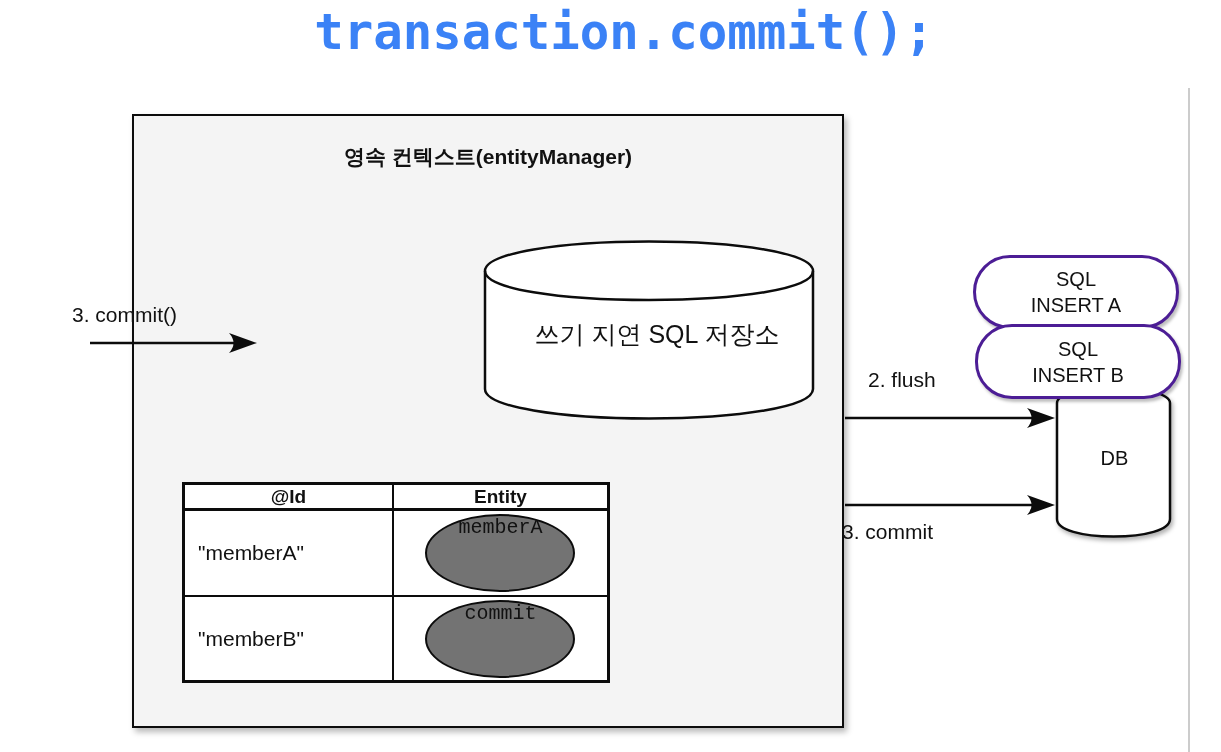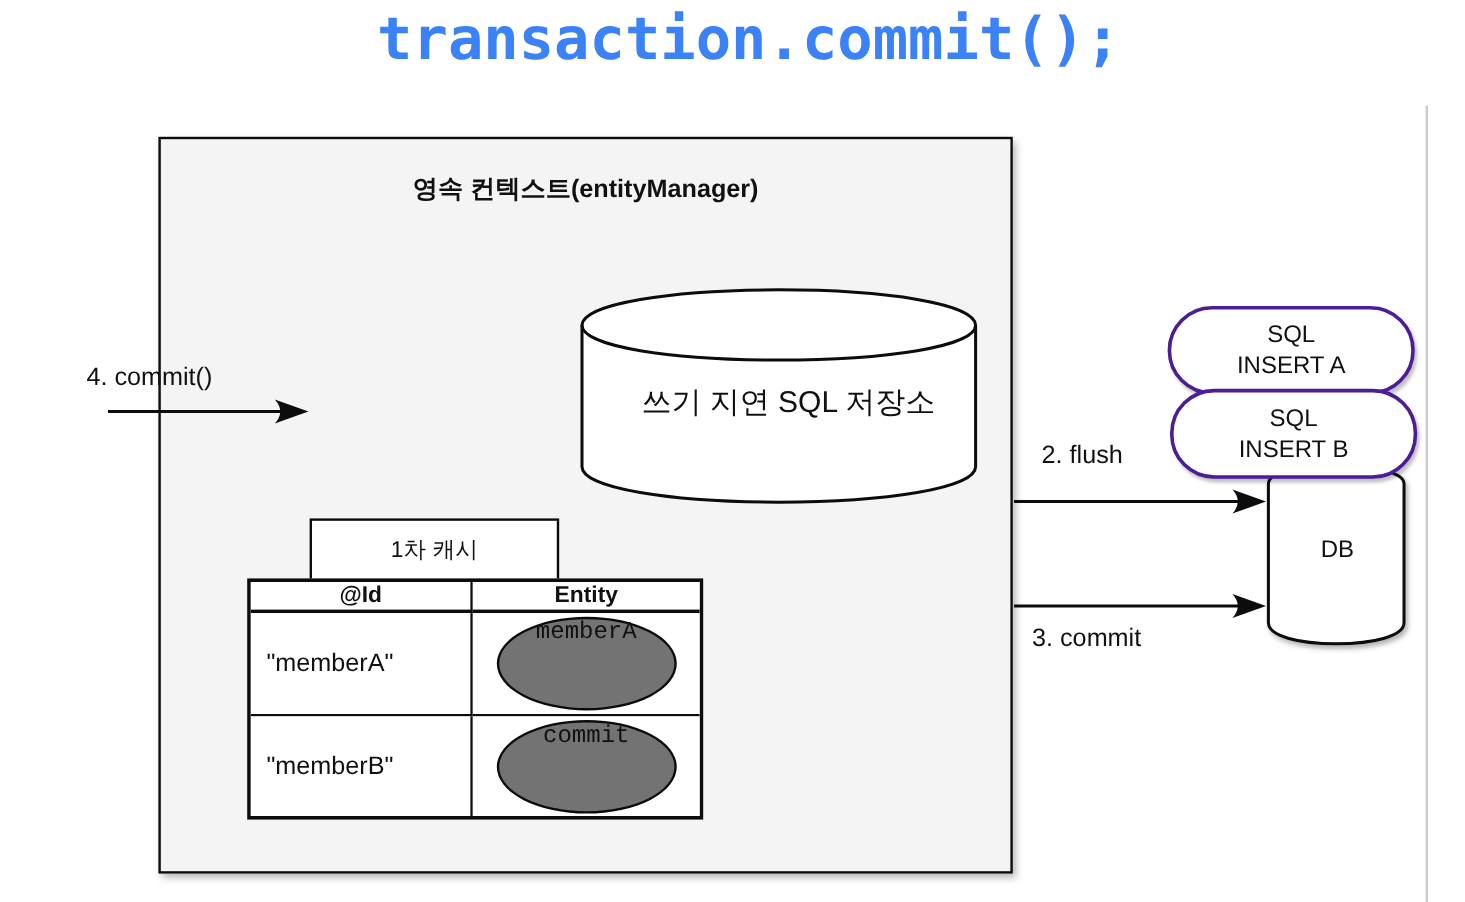--- a/index.html
+++ b/index.html
@@ -40,43 +40,42 @@
     font-size: 25px; z-index: 3;
   }
 
   .cache-tab {
     left: 258px; top: 432px; width: 208px; height: 54px;
     background: #ffffff; border: 2.5px solid #0c0c0c;
     z-index: 2; display: flex; align-items: center; justify-content: center;
     font-size: 19px; padding-bottom: 2px; box-sizing: border-box;
   }
   .cache-table {
-    left: 182px; top: 482px; width: 380px; height: 201px;
+    left: 182px; top: 482px; width: 428px; height: 201px;
     background: #ffffff; border: 3px solid #0c0c0c;
     box-sizing: border-box; z-index: 3;
     display: grid; grid-template-columns: 1fr 1.02fr;
     grid-template-rows: 26px 86px 1fr;
-    margin-left: 24px;
   }
   .cache-cell { display: flex; align-items: center; background: #fff; box-sizing: border-box; }
   .hdr { justify-content: center; font-weight: bold; font-size: 19px; border-bottom: 3px solid #0c0c0c; }
   .c1 { border-right: 2.5px solid #0c0c0c; }
   .rowline { border-bottom: 2.5px solid #0c0c0c; }
   .idcell { font-size: 21px; padding-left: 13px; }
   .entcell { justify-content: center; }
   .ellipse {
     width: 146px; height: 74px; border: 2.5px solid #0c0c0c; border-radius: 50%;
     display: flex; justify-content: center;
     font-size: 20px; background: #737373; font-family: Liberation Mono, monospace;
   }
 
   .flow-label { font-size: 21px; z-index: 3; white-space: nowrap; }
   .lbl-commit { left: 72px;  top: 303px; }
   .lbl-flush  { left: 868px; top: 368px; }
-  .lbl-dbcommit { left: 860px; top: 520px; }
+  .lbl-dbcommit { left: 842px; top: 520px; }
 
   .pill {
     width: 206px; background: #ffffff; border: 3px solid #4c1d95;
     border-radius: 37px; box-sizing: border-box;
     display: flex; flex-direction: column; align-items: center; justify-content: center;
     font-size: 20px; line-height: 26px; text-align: center;
     box-shadow: 2px 3px 3px rgba(0,0,0,0.25);
   }
   .pill-a { left: 973px; top: 255px; height: 74px; z-index: 3; }
   .pill-b { left: 975px; top: 324px; height: 75px; z-index: 4; }
@@ -123,44 +122,41 @@
     </g>
 
     <g>
       <line class="aline" x1="845" y1="505" x2="1038" y2="505"></line>
       <path class="ahead" d="M1055,505 L1027,495 Q1036,505 1027,515 Z"></path>
     </g>
   </svg>
 
   <div class="abs wb-label">쓰기 지연 SQL 저장소</div>
 
-  <div class="abs cache-tab">
-    <span>1차 캐시</span>
-  </div>
 
   <div class="abs cache-table">
     <div class="cache-cell hdr c1">@Id</div>
     <div class="cache-cell hdr">Entity</div>
 
     <div class="cache-cell idcell c1 rowline">"memberA"</div>
     <div class="cache-cell entcell rowline">
       <div class="ellipse">
         <span>memberA</span>
       </div>
     </div>
 
     <div class="cache-cell idcell c1">"memberB"</div>
     <div class="cache-cell entcell">
       <div class="ellipse">
         <span>commit</span>
       </div>
     </div>
   </div>
 
-  <div class="abs flow-label lbl-commit">4. commit()</div>
+  <div class="abs flow-label lbl-commit">3. commit()</div>
   <div class="abs flow-label lbl-flush">2. flush</div>
   <div class="abs flow-label lbl-dbcommit">3. commit</div>
 
   <div class="abs pill pill-a">
     <span>SQL</span>
     <span>INSERT A</span>
   </div>
   <div class="abs pill pill-b">
     <span>SQL</span>
     <span>INSERT B</span>

